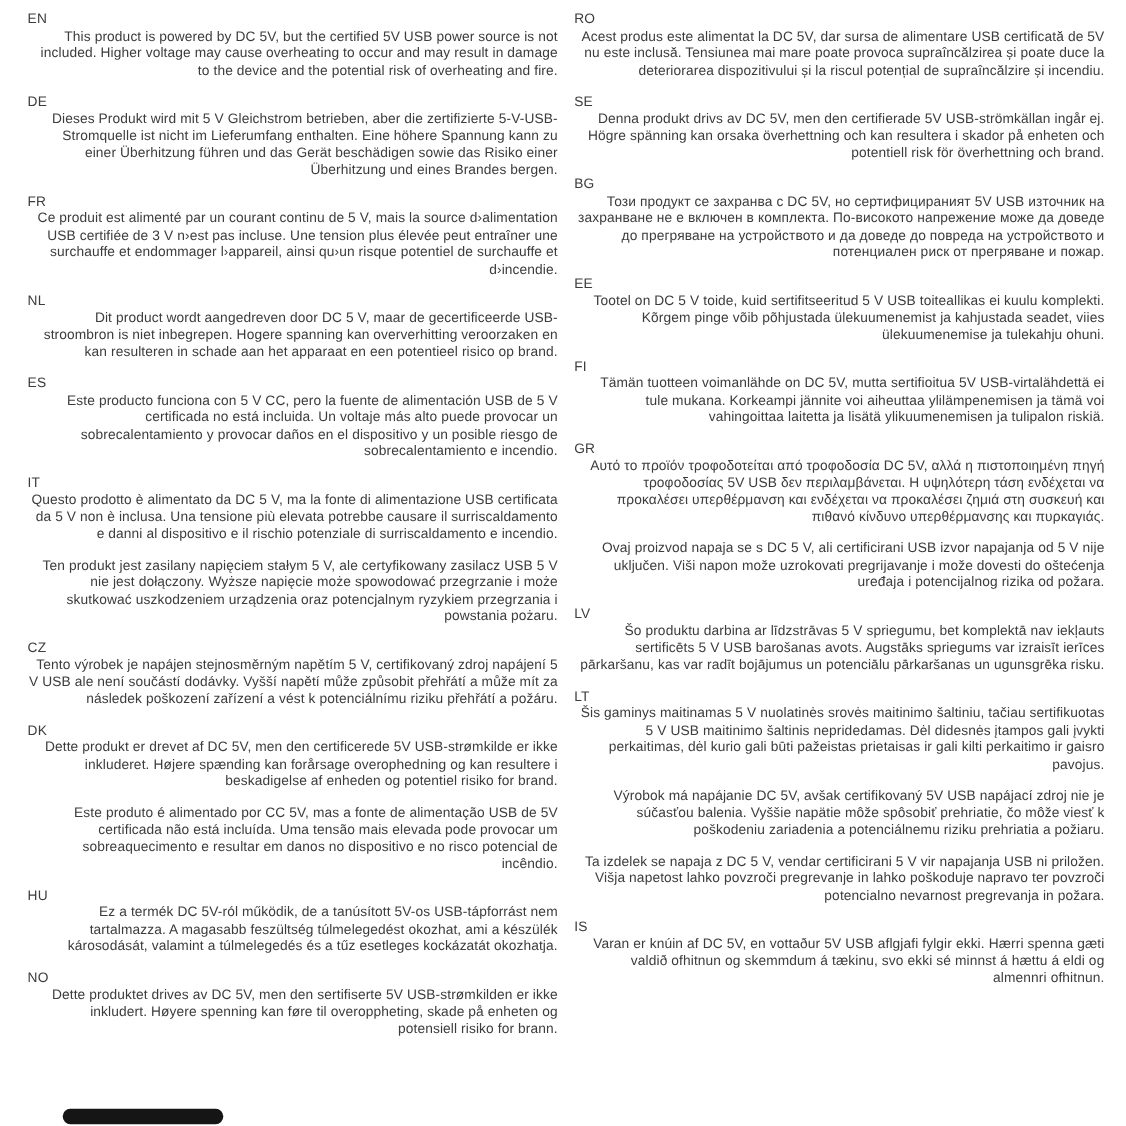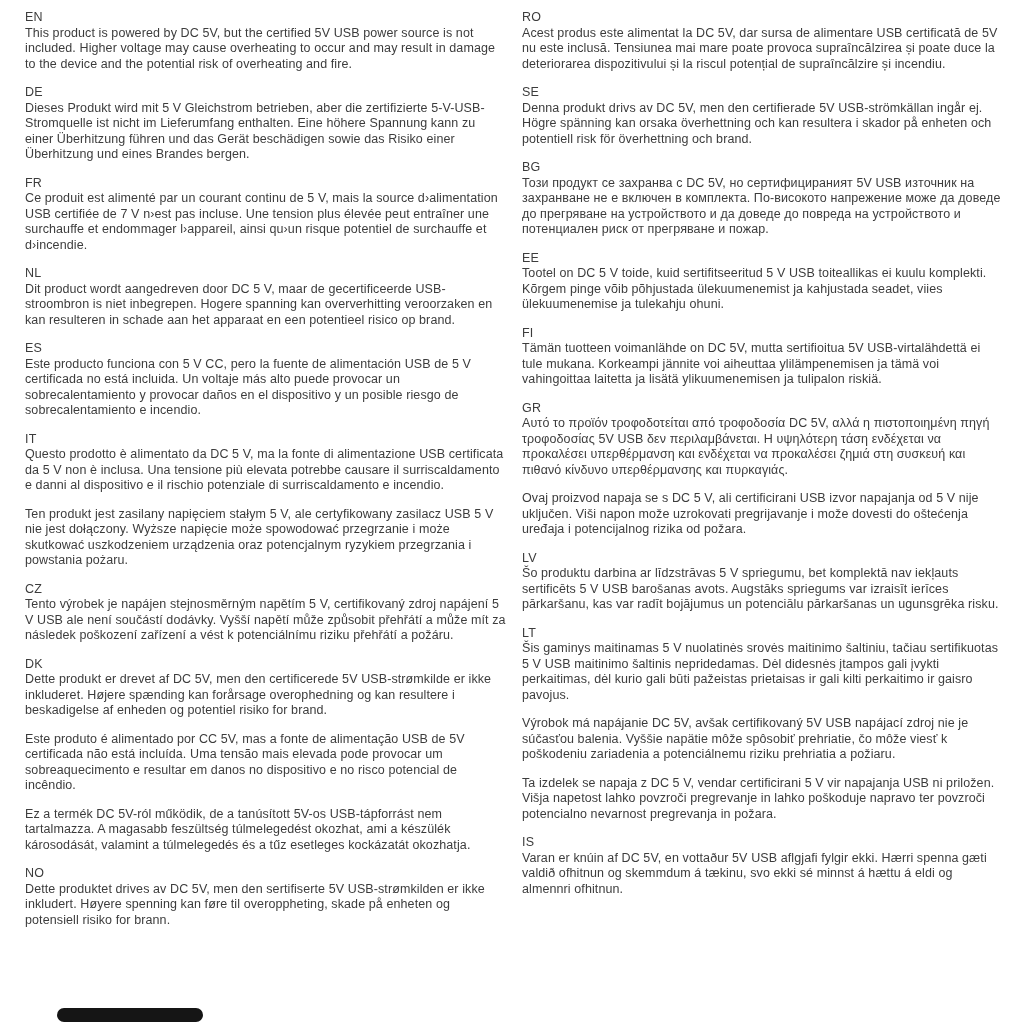--- a/index.html
+++ b/index.html
@@ -37,20 +37,21 @@
     line-height: 15.5px;
     font-weight: 400;
     margin: 0;
     letter-spacing: 0.2px;
   }
   .lang-text {
     font-size: 12.5px;
     line-height: 15.5px;
     margin: 0;
     letter-spacing: 0.1px;
+    text-align: right;
   }
   .bottom-black-bar {
     position: absolute;
     left: 57px;
     top: 1008px;
     width: 146px;
     height: 14px;
     background: #151515;
     border-radius: 7px;
   }
@@ -66,21 +67,21 @@
     <p class="lang-text">This product is powered by DC 5V, but the certified 5V USB power source is not included. Higher voltage may cause overheating to occur and may result in damage to the device and the potential risk of overheating and fire.</p>
   </section>
 
   <section class="lang-section">
     <h2 class="lang-code">DE</h2>
     <p class="lang-text">Dieses Produkt wird mit 5 V Gleichstrom betrieben, aber die zertifizierte 5-V-USB-Stromquelle ist nicht im Lieferumfang enthalten. Eine höhere Spannung kann zu einer Überhitzung führen und das Gerät beschädigen sowie das Risiko einer Überhitzung und eines Brandes bergen.</p>
   </section>
 
   <section class="lang-section">
     <h2 class="lang-code">FR</h2>
-    <p class="lang-text">Ce produit est alimenté par un courant continu de 5 V, mais la source d›alimentation USB certifiée de 7 V n›est pas incluse. Une tension plus élevée peut entraîner une surchauffe et endommager l›appareil, ainsi qu›un risque potentiel de surchauffe et d›incendie.</p>
+    <p class="lang-text">Ce produit est alimenté par un courant continu de 5 V, mais la source d›alimentation USB certifiée de 3 V n›est pas incluse. Une tension plus élevée peut entraîner une surchauffe et endommager l›appareil, ainsi qu›un risque potentiel de surchauffe et d›incendie.</p>
   </section>
 
   <section class="lang-section">
     <h2 class="lang-code">NL</h2>
     <p class="lang-text">Dit product wordt aangedreven door DC 5 V, maar de gecertificeerde USB-stroombron is niet inbegrepen. Hogere spanning kan oververhitting veroorzaken en kan resulteren in schade aan het apparaat en een potentieel risico op brand.</p>
   </section>
 
   <section class="lang-section">
     <h2 class="lang-code">ES</h2>
     <p class="lang-text">Este producto funciona con 5 V CC, pero la fuente de alimentación USB de 5 V certificada no está incluida. Un voltaje más alto puede provocar un sobrecalentamiento y provocar daños en el dispositivo y un posible riesgo de sobrecalentamiento e incendio.</p>
@@ -103,20 +104,21 @@
   <section class="lang-section">
     <h2 class="lang-code">DK</h2>
     <p class="lang-text">Dette produkt er drevet af DC 5V, men den certificerede 5V USB-strømkilde er ikke inkluderet. Højere spænding kan forårsage overophedning og kan resultere i beskadigelse af enheden og potentiel risiko for brand.</p>
   </section>
 
   <section class="lang-section">
     <p class="lang-text">Este produto é alimentado por CC 5V, mas a fonte de alimentação USB de 5V certificada não está incluída. Uma tensão mais elevada pode provocar um sobreaquecimento e resultar em danos no dispositivo e no risco potencial de incêndio.</p>
   </section>
 
   <section class="lang-section">
+    <h2 class="lang-code">HU</h2>
     <p class="lang-text">Ez a termék DC 5V-ról működik, de a tanúsított 5V-os USB-tápforrást nem tartalmazza. A magasabb feszültség túlmelegedést okozhat, ami a készülék károsodását, valamint a túlmelegedés és a tűz esetleges kockázatát okozhatja.</p>
   </section>
 
   <section class="lang-section">
     <h2 class="lang-code">NO</h2>
     <p class="lang-text">Dette produktet drives av DC 5V, men den sertifiserte 5V USB-strømkilden er ikke inkludert. Høyere spenning kan føre til overoppheting, skade på enheten og potensiell risiko for brann.</p>
   </section>
 </div>
     <div class="col">
   <section class="lang-section">

